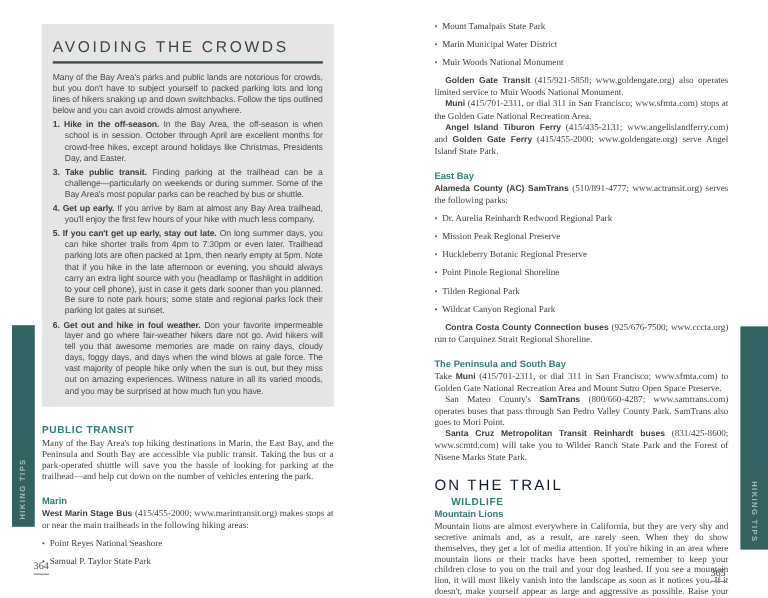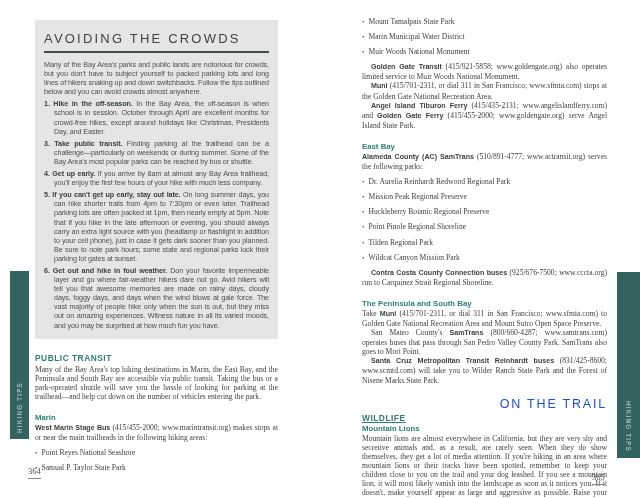--- a/index.html
+++ b/index.html
@@ -25,21 +25,21 @@
   
   .serif{font-family:"Liberation Serif",serif;font-size:7.6px;line-height:9.1px;
          color:#413f3b;text-align:justify;}
   .para{margin:0;}
   .para.indent{text-indent:9px;}
   .tname{font-family:"Liberation Sans",sans-serif;color:#3a403c;font-size:7.1px;}
 
   
   .h-teal-caps{color:#2f7d74;font-size:8.4px;font-weight:bold;letter-spacing:0.5px;margin:14px 0 2px;}
   .h-teal{color:#2f8077;font-size:7.8px;font-weight:bold;margin:12px 0 1px;}
-  .h-trail{color:#1d4ed8;font-size:12.5px;font-weight:normal;letter-spacing:1.8px;margin:12px 0 2px;text-align:right;}
+  .h-trail{color:#0f172a;font-size:12.5px;font-weight:normal;letter-spacing:1.8px;margin:12px 0 2px;}
   .page-right .h-first{margin-top:0;}
 
   
   .bullets{margin:6px 0 0;}
   .bullet-item{padding-left:9px;text-indent:-9px;line-height:9.1px;margin:0 0 5px;}
   .bullet-item .dot{color:#5a5a55;margin-right:4px;font-size:7px;}
 
   
   .tab{position:absolute;background:#336361;display:flex;align-items:flex-end;justify-content:center;}
   .tab-left{left:10px;top:271px;width:19px;height:168px;}
@@ -109,35 +109,35 @@
     <h4 class="h-teal">East Bay</h4>
     <div class="serif">
         <p class="para"><b class="tname">Alameda County (AC) SamTrans</b> (510/891-4777; www.actransit.org) serves the following parks:</p>
       </div>
     <div class="serif bullets">
         <div class="bullet-item"><span class="dot">•</span><span>Dr. Aurelia Reinhardt Redwood Regional Park</span></div>
         <div class="bullet-item"><span class="dot">•</span><span>Mission Peak Regional Preserve</span></div>
         <div class="bullet-item"><span class="dot">•</span><span>Huckleberry Botanic Regional Preserve</span></div>
         <div class="bullet-item"><span class="dot">•</span><span>Point Pinole Regional Shoreline</span></div>
         <div class="bullet-item"><span class="dot">•</span><span>Tilden Regional Park</span></div>
-        <div class="bullet-item"><span class="dot">•</span><span>Wildcat Canyon Mission Park</span></div>
+        <div class="bullet-item"><span class="dot">•</span><span>Wildcat Canyon Regional Park</span></div>
       </div>
     <div class="serif mt4">
         <p class="para indent"><b class="tname">Contra Costa County Connection buses</b> (925/676-7500; www.cccta.org) run to Carquinez Strait Regional Shoreline.</p>
       </div>
 
     <h4 class="h-teal">The Peninsula and South Bay</h4>
     <div class="serif">
         <p class="para">Take <b class="tname">Muni</b> (415/701-2311, or dial 311 in San Francisco; www.sfmta.com) to Golden Gate National Recreation Area and Mount Sutro Open Space Preserve.</p>
         <p class="para indent">San Mateo County's <b class="tname">SamTrans</b> (800/660-4287; www.samtrans.com) operates buses that pass through San Pedro Valley County Park. SamTrans also goes to Mori Point.</p>
         <p class="para indent"><b class="tname">Santa Cruz Metropolitan Transit Reinhardt buses</b> (831/425-8600; www.scmtd.com) will take you to Wilder Ranch State Park and the Forest of Nisene Marks State Park.</p>
       </div>
 
     <h2 class="h-trail">ON THE TRAIL</h2>
-    <h3 class="h-teal-caps h-first" style="margin:0 0 1px;text-decoration:underline;">WILDLIFE</h3>
+    <h3 class="h-teal-caps h-first" style="margin:0 14px 1px;">WILDLIFE</h3>
     <h4 class="h-teal" style="margin:0 0 1px;">Mountain Lions</h4>
     <p class="serif para">Mountain lions are almost everywhere in California, but they are very shy and secretive animals and, as a result, are rarely seen. When they do show themselves, they get a lot of media attention. If you're hiking in an area where mountain lions or their tracks have been spotted, remember to keep your children close to you on the trail and your dog leashed. If you see a mountain lion, it will most likely vanish into the landscape as soon as it notices you. If it doesn't, make yourself appear as large and aggressive as possible. Raise your arms, open your jacket, wave a big stick,</p>
   </main>
 
   <div class="tab tab-right">
     <span class="tab-label">HIKING TIPS</span>
   </div>
   <div class="folio folio-right">365</div>
 
 </div>

